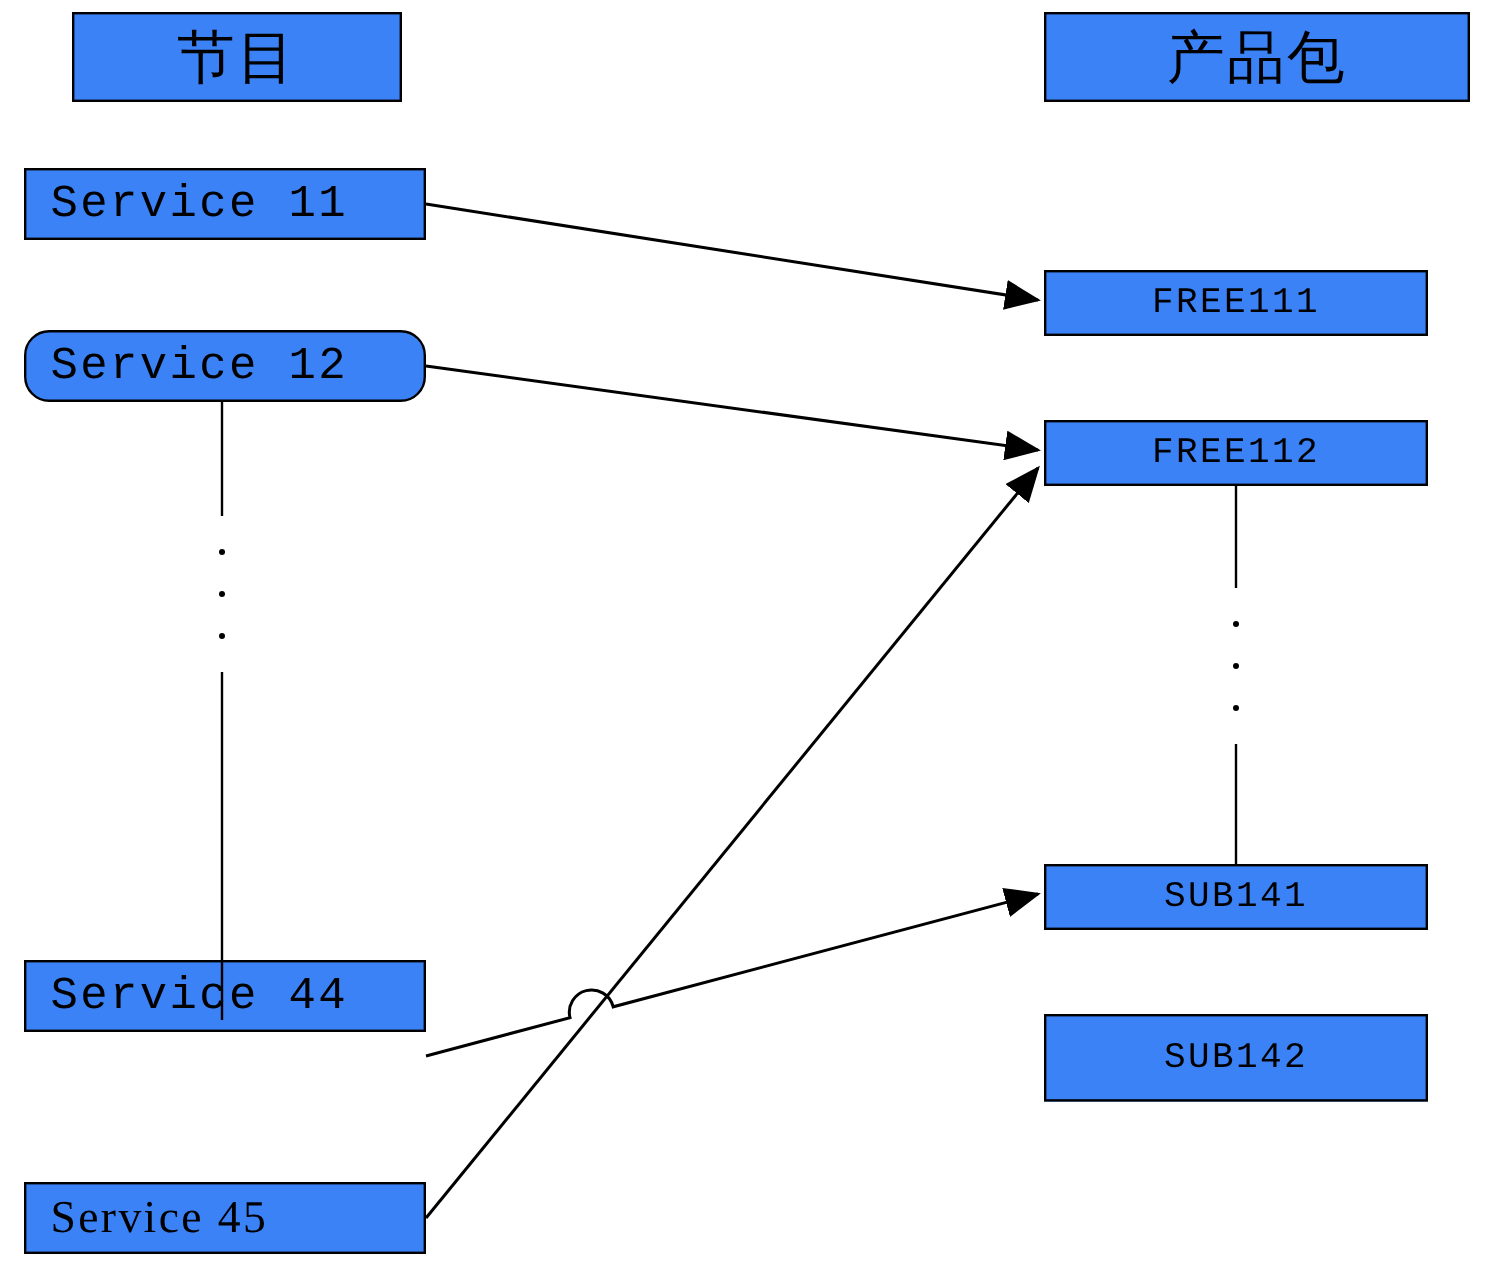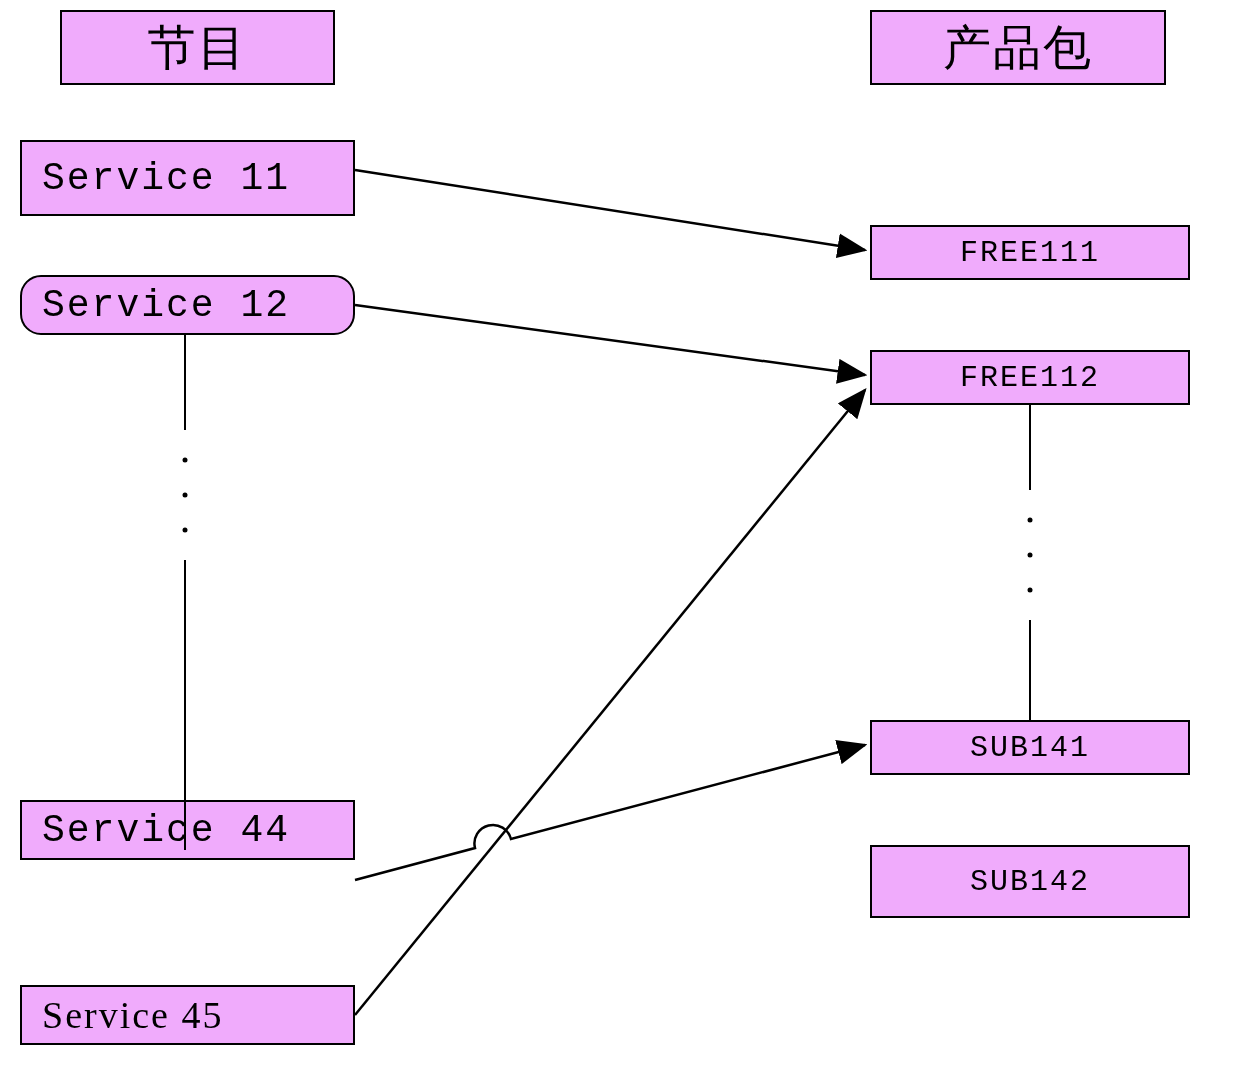--- a/index.html
+++ b/index.html
@@ -6,21 +6,21 @@
     body {
       background: #ffffff;
       width: 1240px;
       height: 1071px;
       position: relative;
       font-family: "SimSun", "宋体", serif;
     }
     .box {
       position: absolute;
       border: 2px solid #000;
-      background: #f0abfc;
+      background: #3b82f6;
       display: flex;
       align-items: center;
       justify-content: center;
       font-size: 38px;
       letter-spacing: 2px;
     }
     .header-box {
       font-size: 48px;
       font-family: "SimSun", "宋体", serif;
     }
@@ -40,23 +40,23 @@
       left: 0;
       width: 1240px;
       height: 1071px;
       pointer-events: none;
     }
   </style>
 </head>
 <body>
 
 <div class="box header-box" style="left:60px; top:10px; width:275px; height:75px;">节目</div>
-<div class="box header-box" style="left:870px; top:10px; width:296px; height:75px;">产品包</div>
+<div class="box header-box" style="left:870px; top:10px; width:355px; height:75px;">产品包</div>
 
-<div class="box service-box" style="left:20px; top:140px; width:335px; height:76px;">Service 11</div>
+<div class="box service-box" style="left:20px; top:140px; width:335px; height:60px;">Service 11</div>
 <div class="box service-box" style="left:20px; top:275px; width:335px; height:60px;border-radius:21px;">Service 12</div>
 <div class="box service-box" style="left:20px; top:800px; width:335px; height:60px;">Service 44</div>
 <div class="box service-box" style="left:20px; top:985px; width:335px; height:60px;font-family:Liberation Serif, serif;">Service 45</div>
 
 <div class="box pkg-box" style="left:870px; top:225px; width:320px; height:55px;">FREE111</div>
 <div class="box pkg-box" style="left:870px; top:350px; width:320px; height:55px;">FREE112</div>
 <div class="box pkg-box" style="left:870px; top:720px; width:320px; height:55px;text-align:right;">SUB141</div>
 <div class="box pkg-box" style="left:870px; top:845px; width:320px; height:73px;">SUB142</div>
 
 <svg class="connector">

